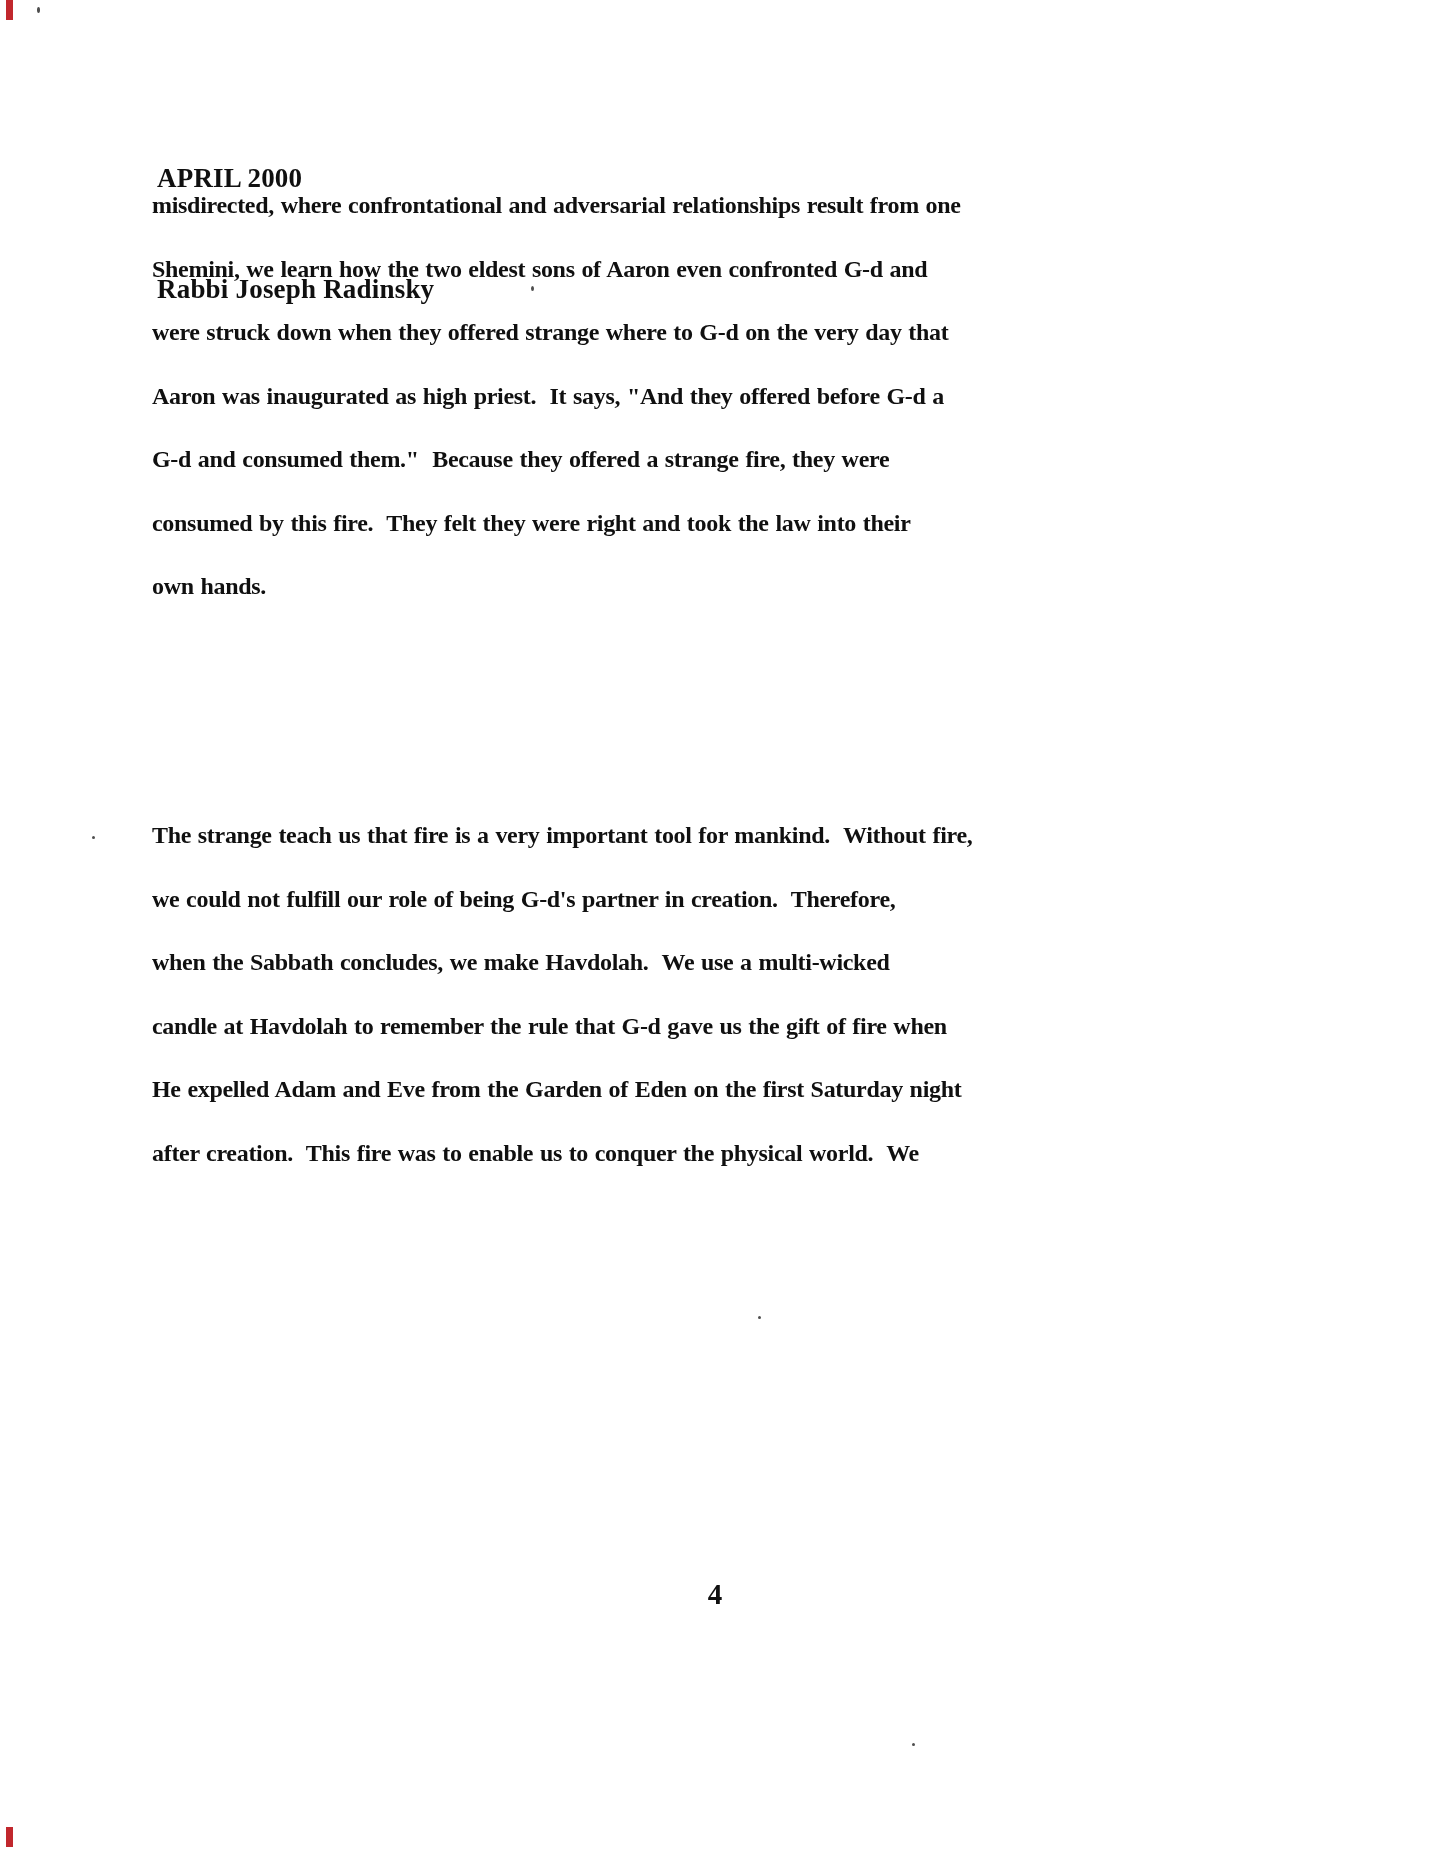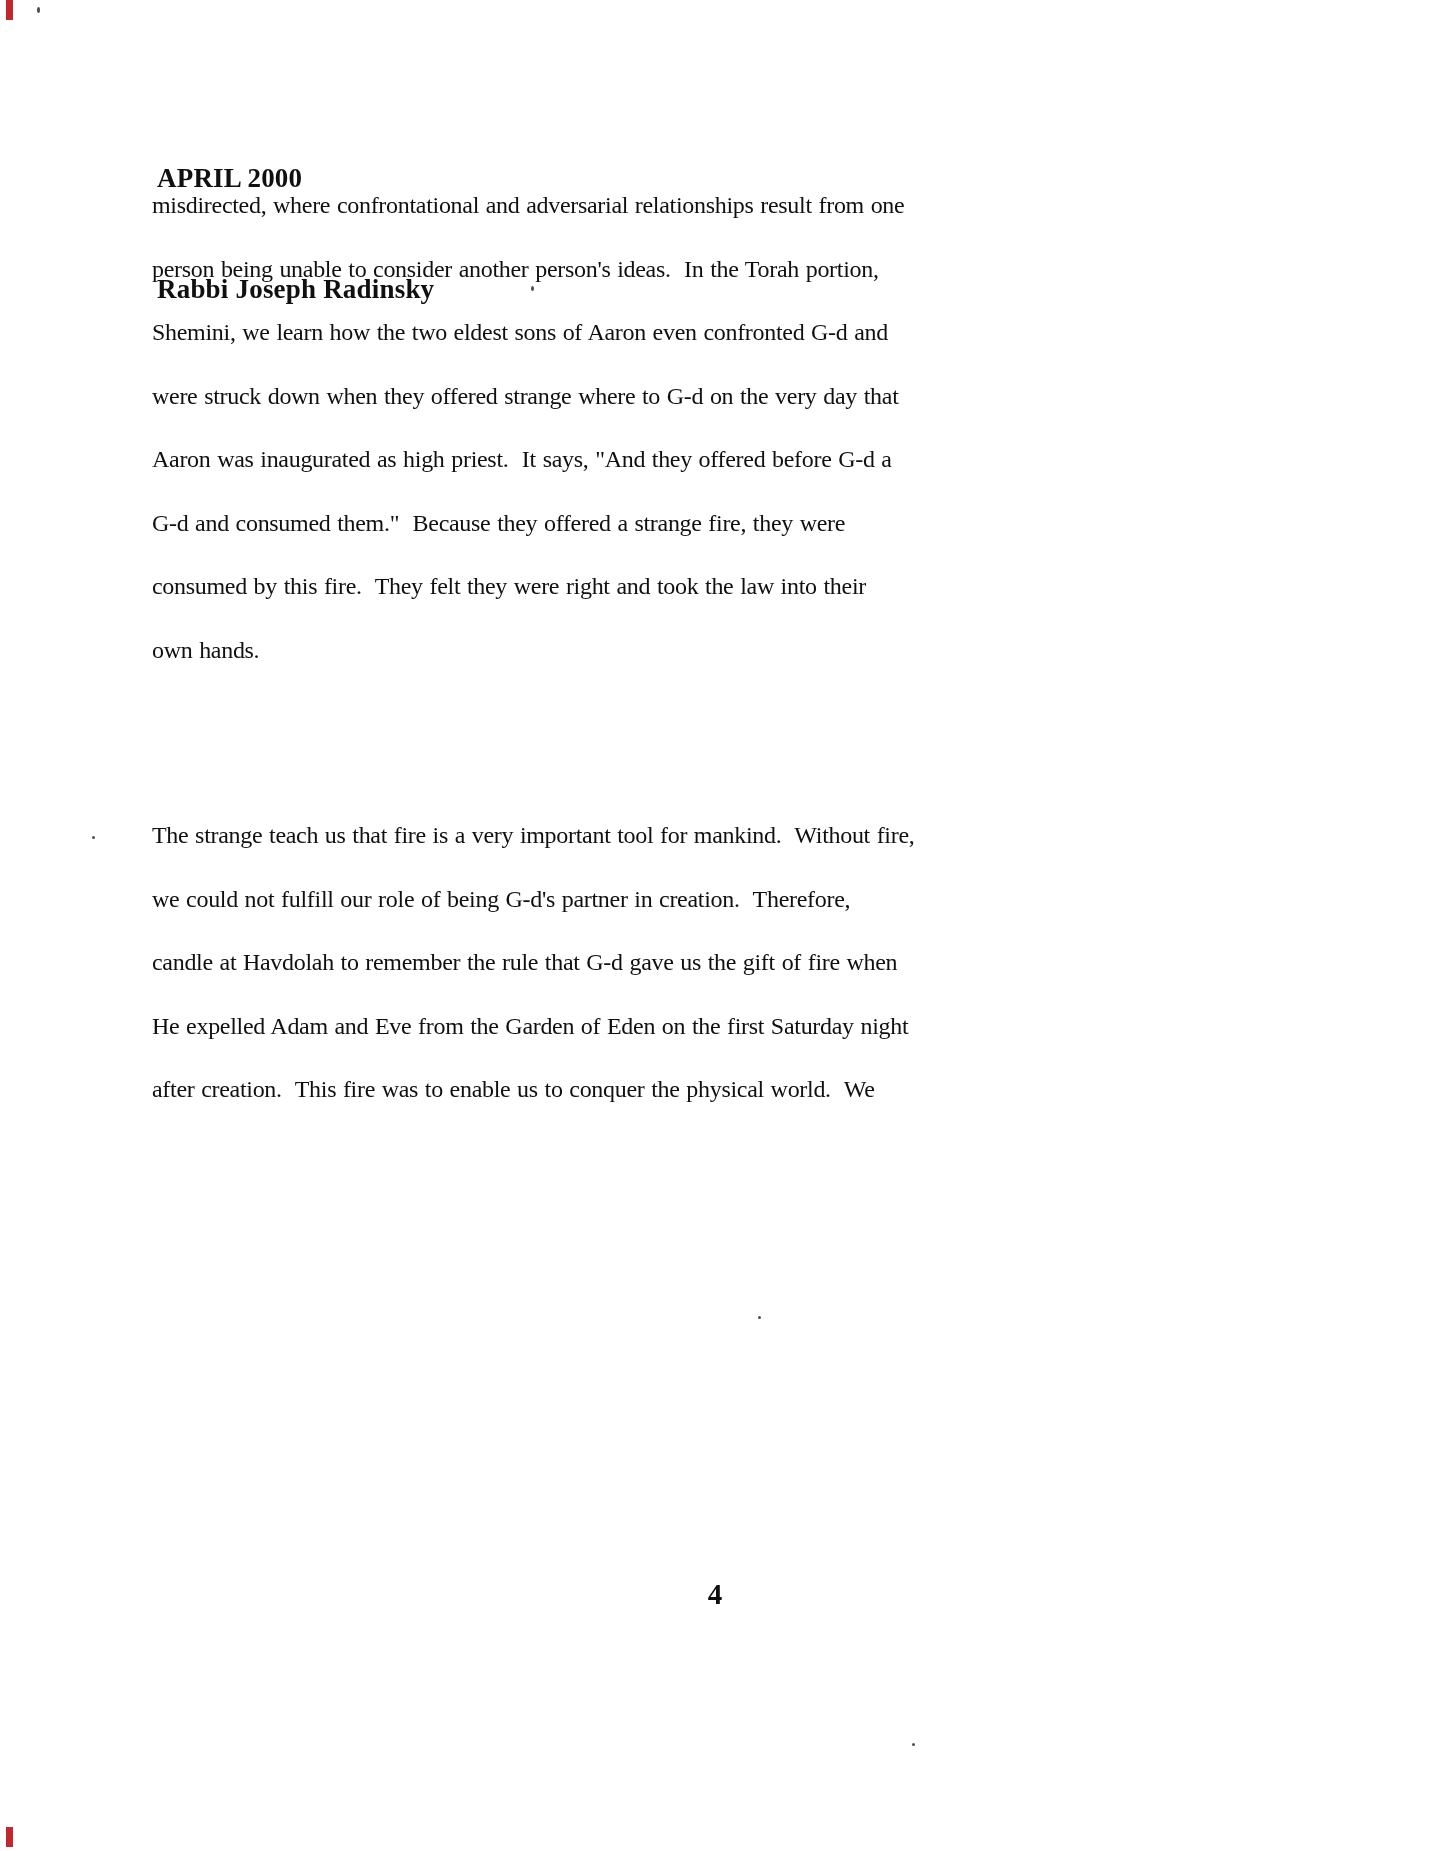--- a/index.html
+++ b/index.html
@@ -30,21 +30,21 @@
   .para {
     position: absolute;
     left: 152px;
     width: 1000px;
   }
   .para-1 { top: 174px; }
   .para-2 { top: 804px; }
   .line {
     white-space: pre;           
     font-size: 24px;
-    font-weight: normal;
+    font-weight: bold;
     letter-spacing: -0.3px;
     word-spacing: 1px;
     line-height: 63.5px;
     height: 63.5px;
   }
   .page-number {
     position: absolute;
     left: 0;
     top: 1578px;
     width: 1430px;
@@ -89,32 +89,32 @@
   <div class="speck s4"></div>
   <div class="speck s5"></div>
 
   <div class="doc-header">
     <div>APRIL 2000</div>
     <div>Rabbi Joseph Radinsky</div>
   </div>
 
   <div class="para para-1">
       <div class="line">misdirected, where confrontational and adversarial relationships result from one</div>
-      <div class="line">person being unable to consider another person's ideas.  In the Torah portion,</div>
       <div class="line">Shemini, we learn how the two eldest sons of Aaron even confronted G-d and</div>
       <div class="line">were struck down when they offered strange where to G-d on the very day that</div>
       <div class="line">Aaron was inaugurated as high priest.  It says, "And they offered before G-d a</div>
       <div class="line">G-d and consumed them."  Because they offered a strange fire, they were</div>
       <div class="line">consumed by this fire.  They felt they were right and took the law into their</div>
       <div class="line">own hands.</div>
     </div>
 
   <div class="para para-2">
       <div class="line">The strange teach us that fire is a very important tool for mankind.  Without fire,</div>
       <div class="line">we could not fulfill our role of being G-d's partner in creation.  Therefore,</div>
+      <div class="line">when the Sabbath concludes, we make Havdolah.  We use a multi-wicked</div>
       <div class="line">candle at Havdolah to remember the rule that G-d gave us the gift of fire when</div>
       <div class="line">He expelled Adam and Eve from the Garden of Eden on the first Saturday night</div>
       <div class="line">after creation.  This fire was to enable us to conquer the physical world.  We</div>
     </div>
 
   <div class="page-number">4</div>
 
 </div>
 
 </body></html>

